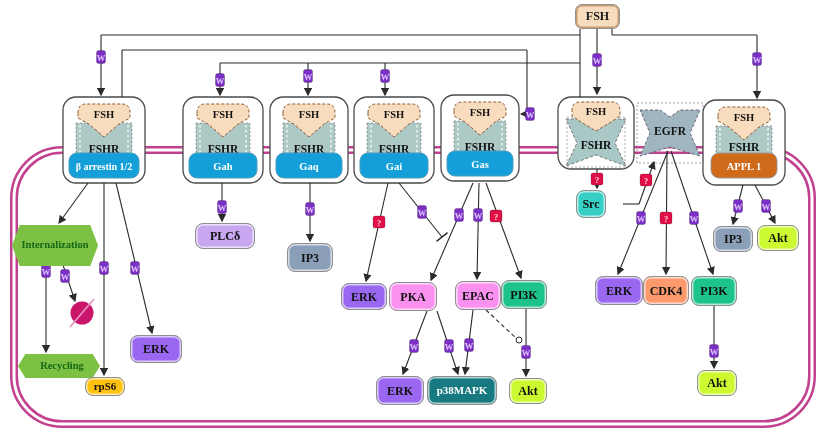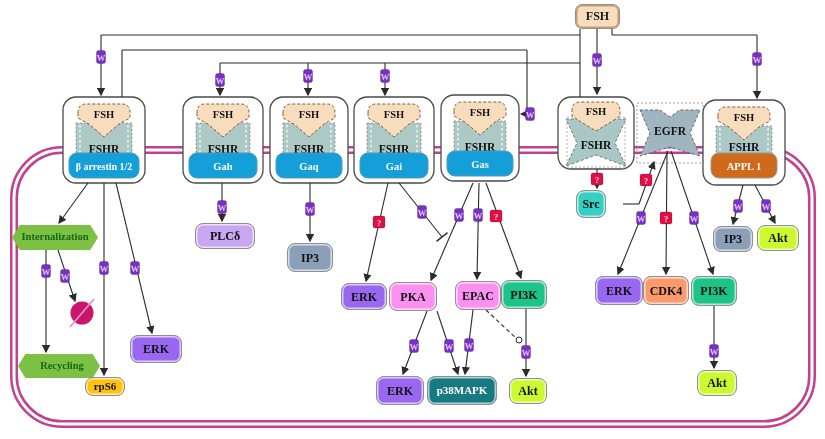--- a/index.html
+++ b/index.html
@@ -292,21 +292,21 @@
           <rect x="761.5" y="199.5" width="9" height="13" rx="2" fill="#7B2FC6" stroke="rgba(0,0,0,.35)" stroke-width="0.6"></rect>
           <text x="766" y="206.5" text-anchor="middle" dominant-baseline="central" font-size="8.5" font-weight="bold" fill="#E2C6FF" font-family="&quot;Liberation Serif&quot;,serif">W</text>
         </g>
       </g>
   </svg>
 
   <div class="fsh-top" style="left:575px;top:4px;width:45px;height:25px">
     <span>FSH</span>
   </div>
 
-  <div class="hex" id="n-internalization" style="left: 12px; top: 225px; width: 86px; height: 25px; background: rgb(124, 193, 67);">
+  <div class="hex" id="n-internalization" style="left: 12px; top: 225px; width: 86px; height: 41px; background: rgb(124, 193, 67);">
       <span>Internalization</span>
     </div>
   <div class="hex" id="n-recycling" style="left: 18px; top: 354px; width: 82px; height: 24px; background: rgb(124, 193, 67); padding-left: 6px;">
       <span>Recycling</span>
     </div>
   <div class="node small" id="n-rps6" style="left: 85px; top: 377px; width: 40px; height: 19px; background: rgb(255, 194, 14);">
       <span>rpS6</span>
     </div>
   <div class="node" id="n-erk_arrestin" style="left: 130px; top: 335px; width: 52px; height: 28px; background: rgb(154, 104, 240);">
       <span>ERK</span>

